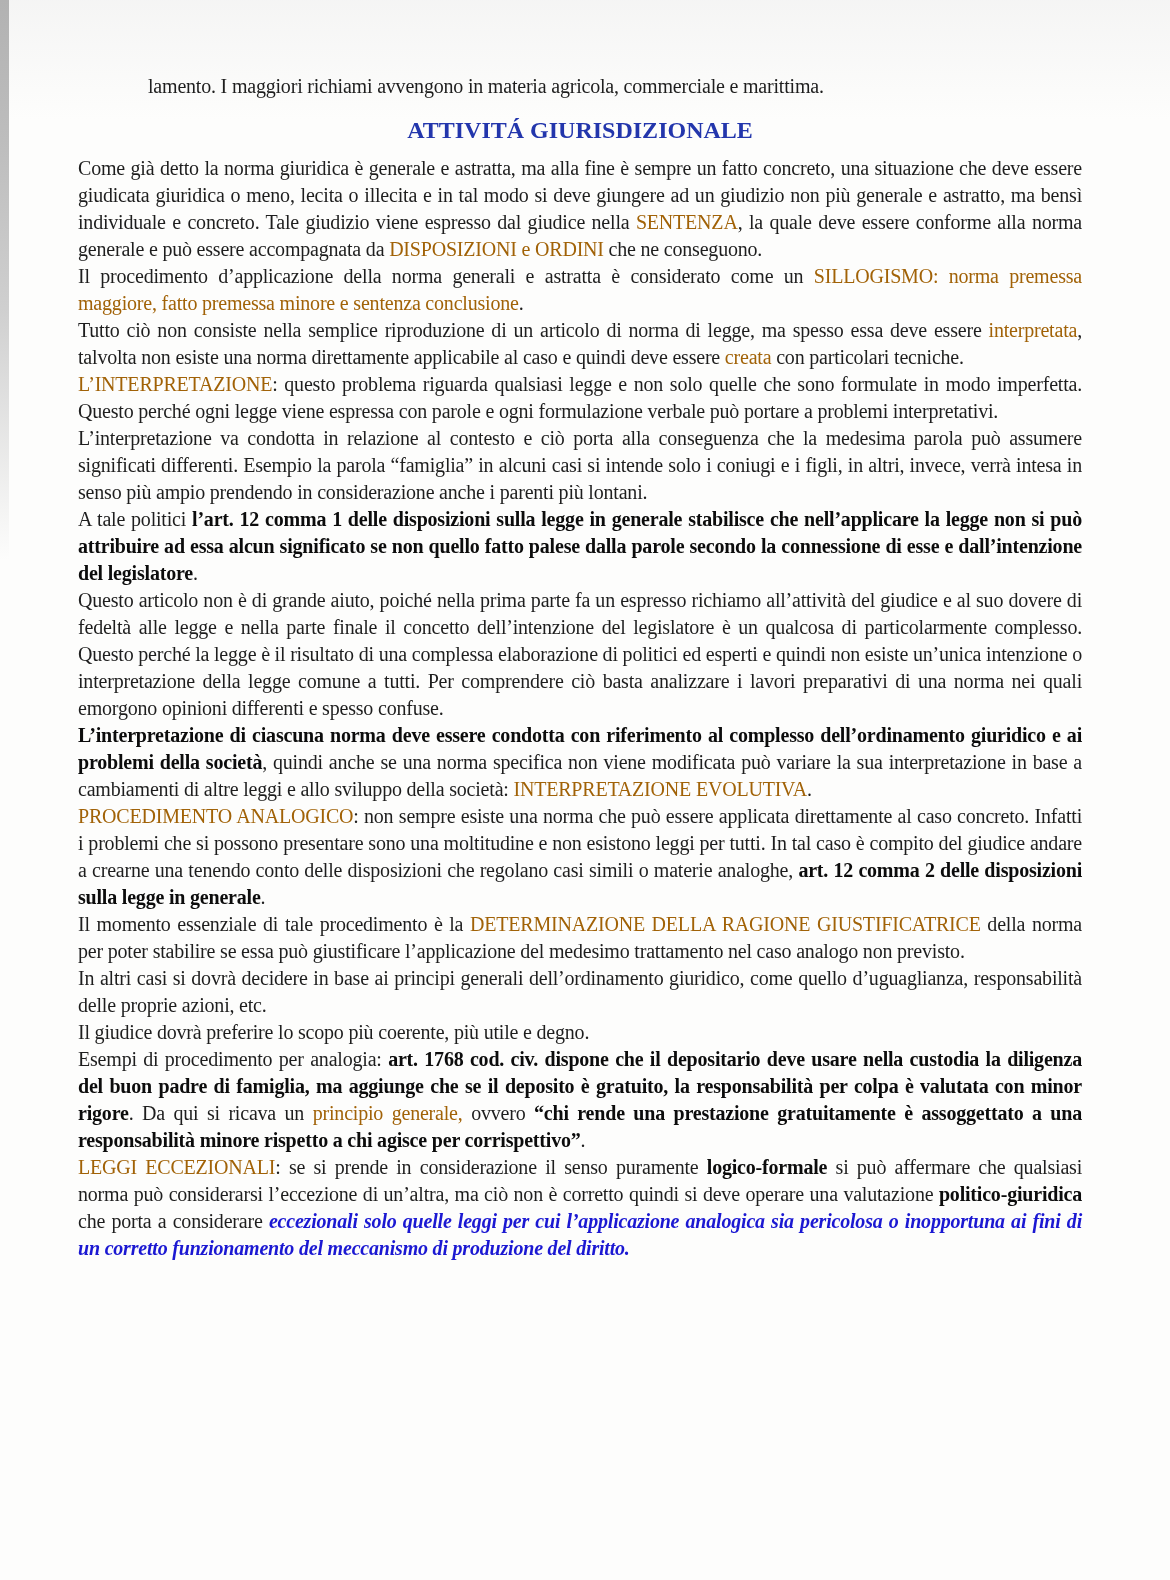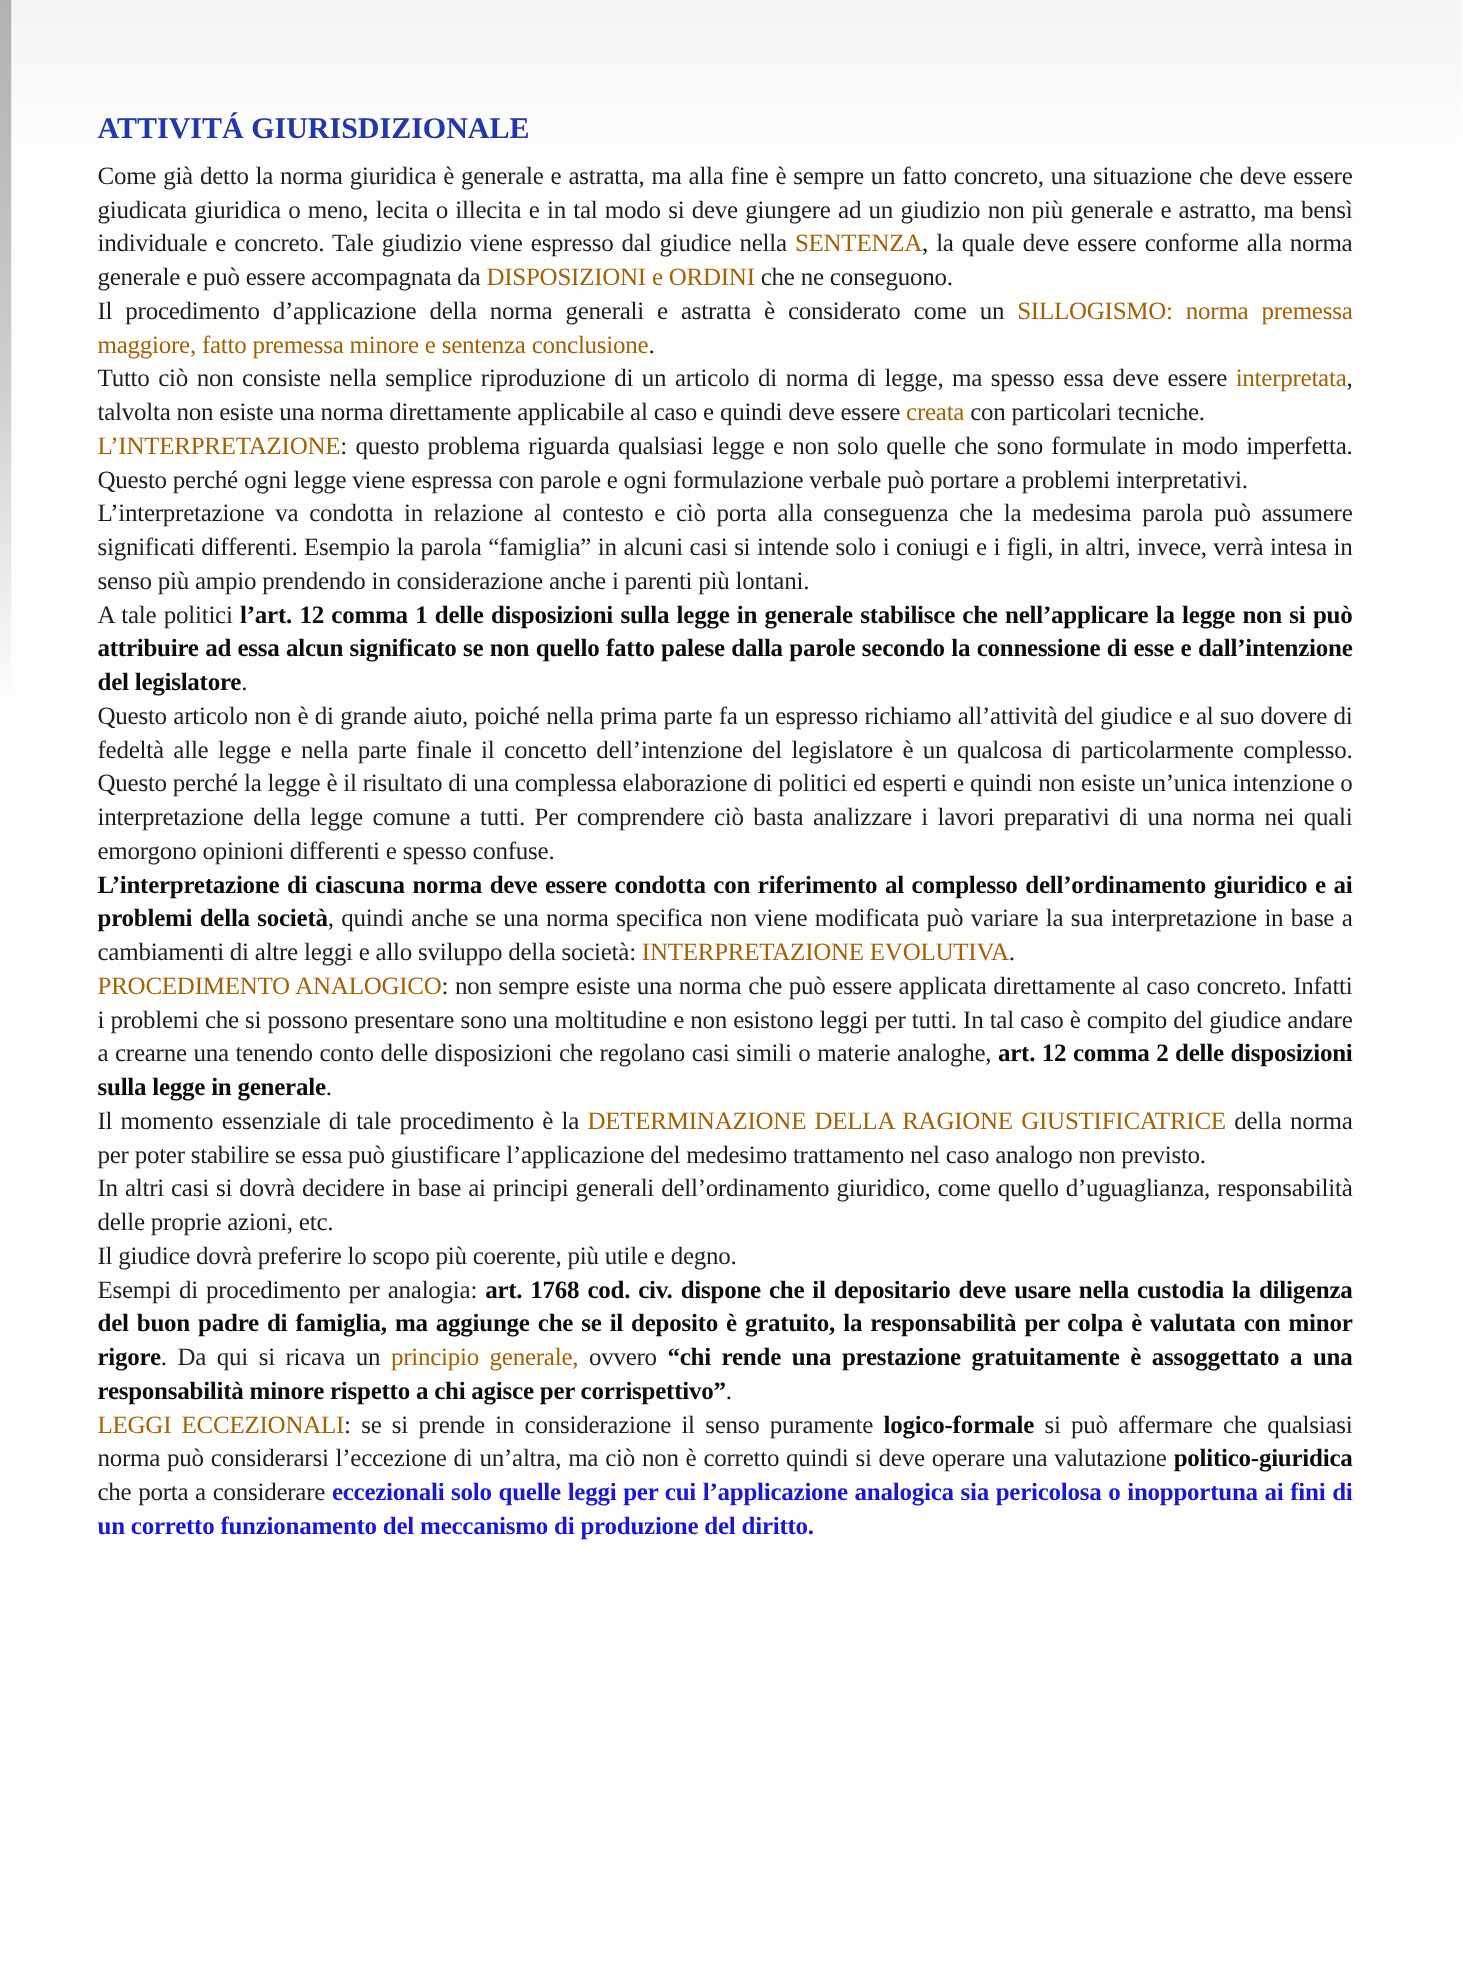--- a/index.html
+++ b/index.html
@@ -23,42 +23,42 @@
   }
   .page {
     position: relative;
     padding: 46px 88px 0 78px;
     font-size: 20px;
     line-height: 27px;
     letter-spacing: -0.2px;
   }
   .intro { margin-left: 70px; text-align: justify; }
   h1.heading {
-    text-align: left;
+    text-align: center;
     font-size: 24px; line-height: 28px;
     font-weight: bold;
     color: #2336ac;
     margin: 16px 0 11px 0;
     letter-spacing: 0;
   }
   p.para { text-align: justify; }
   p.para.gap { }
   .r-n { color: #1e1e1e; }
   .r-b { color: #0c0c0c; font-weight: bold; }
   .r-blue { color: #a16207; }
-  .r-bib { color: #1b18d2; font-weight: bold; }
+  .r-bib { color: #1b18d2; font-weight: bold; font-style: italic; }
 </style>
 </head>
 <body style="background: rgb(253, 253, 252);">
 
 <div class="scan-top-shade"></div>
 <div class="scan-edge-left"></div>
 
 <div class="page">
-  <p class="intro"><br></p>
+  <p class="intro"><br><span class="r-n">lamento. I maggiori richiami avvengono in materia agricola, commerciale e marittima.</span></p>
   <h1 class="heading">ATTIVITÁ GIURISDIZIONALE</h1>
   <main>
       <p class="para"><span class="r-n">Come già detto la norma giuridica è generale e astratta, ma alla fine è sempre un fatto concreto, una situazione che deve essere giudicata giuridica o meno, lecita o illecita e in tal modo si deve giungere ad un giudizio non più generale e astratto, ma bensì individuale e concreto. Tale giudizio viene espresso dal giudice nella </span><span class="r-blue">SENTENZA</span><span class="r-n">, la quale deve essere conforme alla norma generale e può essere accompagnata da </span><span class="r-blue">DISPOSIZIONI e ORDINI</span><span class="r-n"> che ne conseguono.</span></p>
       <p class="para"><span class="r-n">Il procedimento d’applicazione della norma generali e astratta è considerato come un </span><span class="r-blue">SILLOGISMO: norma premessa maggiore, fatto premessa minore e sentenza conclusione</span><span class="r-n">.</span></p>
       <p class="para"><span class="r-n">Tutto ciò non consiste nella semplice riproduzione di un articolo di norma di legge, ma spesso essa deve essere </span><span class="r-blue">interpretata</span><span class="r-n">, talvolta non esiste una norma direttamente applicabile al caso e quindi deve essere </span><span class="r-blue">creata</span><span class="r-n"> con particolari tecniche.</span></p>
       <p class="para gap"><span class="r-blue">L’INTERPRETAZIONE</span><span class="r-n">: questo problema riguarda qualsiasi legge e non solo quelle che sono formulate in modo imperfetta. Questo perché ogni legge viene espressa con parole e ogni formulazione verbale può portare a problemi interpretativi.</span></p>
       <p class="para"><span class="r-n">L’interpretazione va condotta in relazione al contesto e ciò porta alla conseguenza che la medesima parola può assumere significati differenti. Esempio la parola “famiglia” in alcuni casi si intende solo i coniugi e i figli, in altri, invece, verrà intesa in senso più ampio prendendo in considerazione anche i parenti più lontani.</span></p>
       <p class="para"><span class="r-n">A tale politici </span><span class="r-b">l’art. 12 comma 1 delle disposizioni sulla legge in generale stabilisce che nell’applicare la legge non si può attribuire ad essa alcun significato se non quello fatto palese dalla parole secondo la connessione di esse e dall’intenzione del legislatore</span><span class="r-n">.</span></p>
       <p class="para"><span class="r-n">Questo articolo non è di grande aiuto, poiché nella prima parte fa un espresso richiamo all’attività del giudice e al suo dovere di fedeltà alle legge e nella parte finale il concetto dell’intenzione del legislatore è un qualcosa di particolarmente complesso. Questo perché la legge è il risultato di una complessa elaborazione di politici ed esperti e quindi non esiste un’unica intenzione o interpretazione della legge comune a tutti. Per comprendere ciò basta analizzare i lavori preparativi di una norma nei quali emorgono opinioni differenti e spesso confuse.</span></p>
       <p class="para"><span class="r-b">L’interpretazione di ciascuna norma deve essere condotta con  riferimento al complesso dell’ordinamento giuridico e ai problemi della società</span><span class="r-n">, quindi anche se una norma specifica non viene modificata può variare la sua interpretazione in base a cambiamenti di altre leggi e allo sviluppo della società: </span><span class="r-blue">INTERPRETAZIONE EVOLUTIVA</span><span class="r-n">.</span></p>

